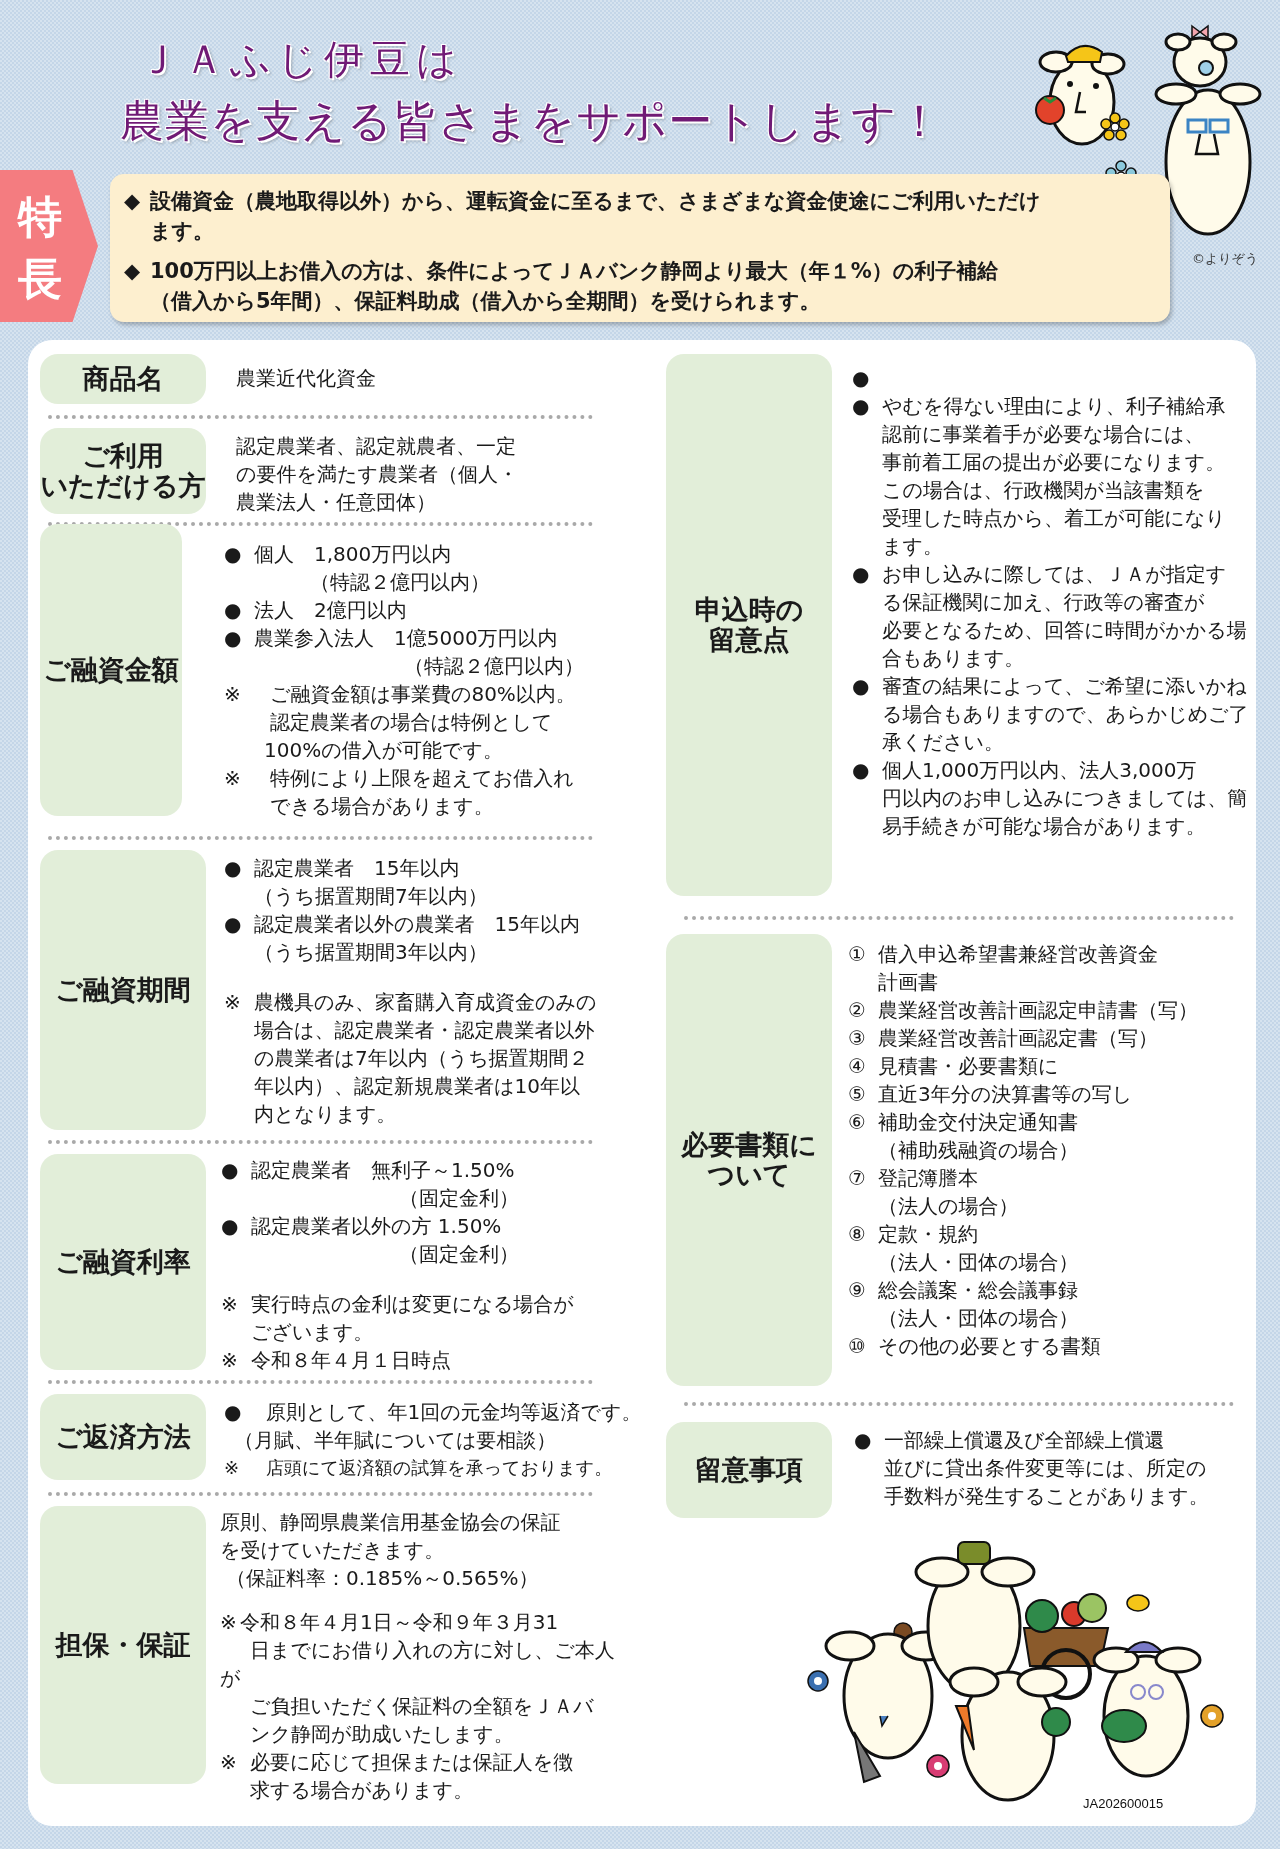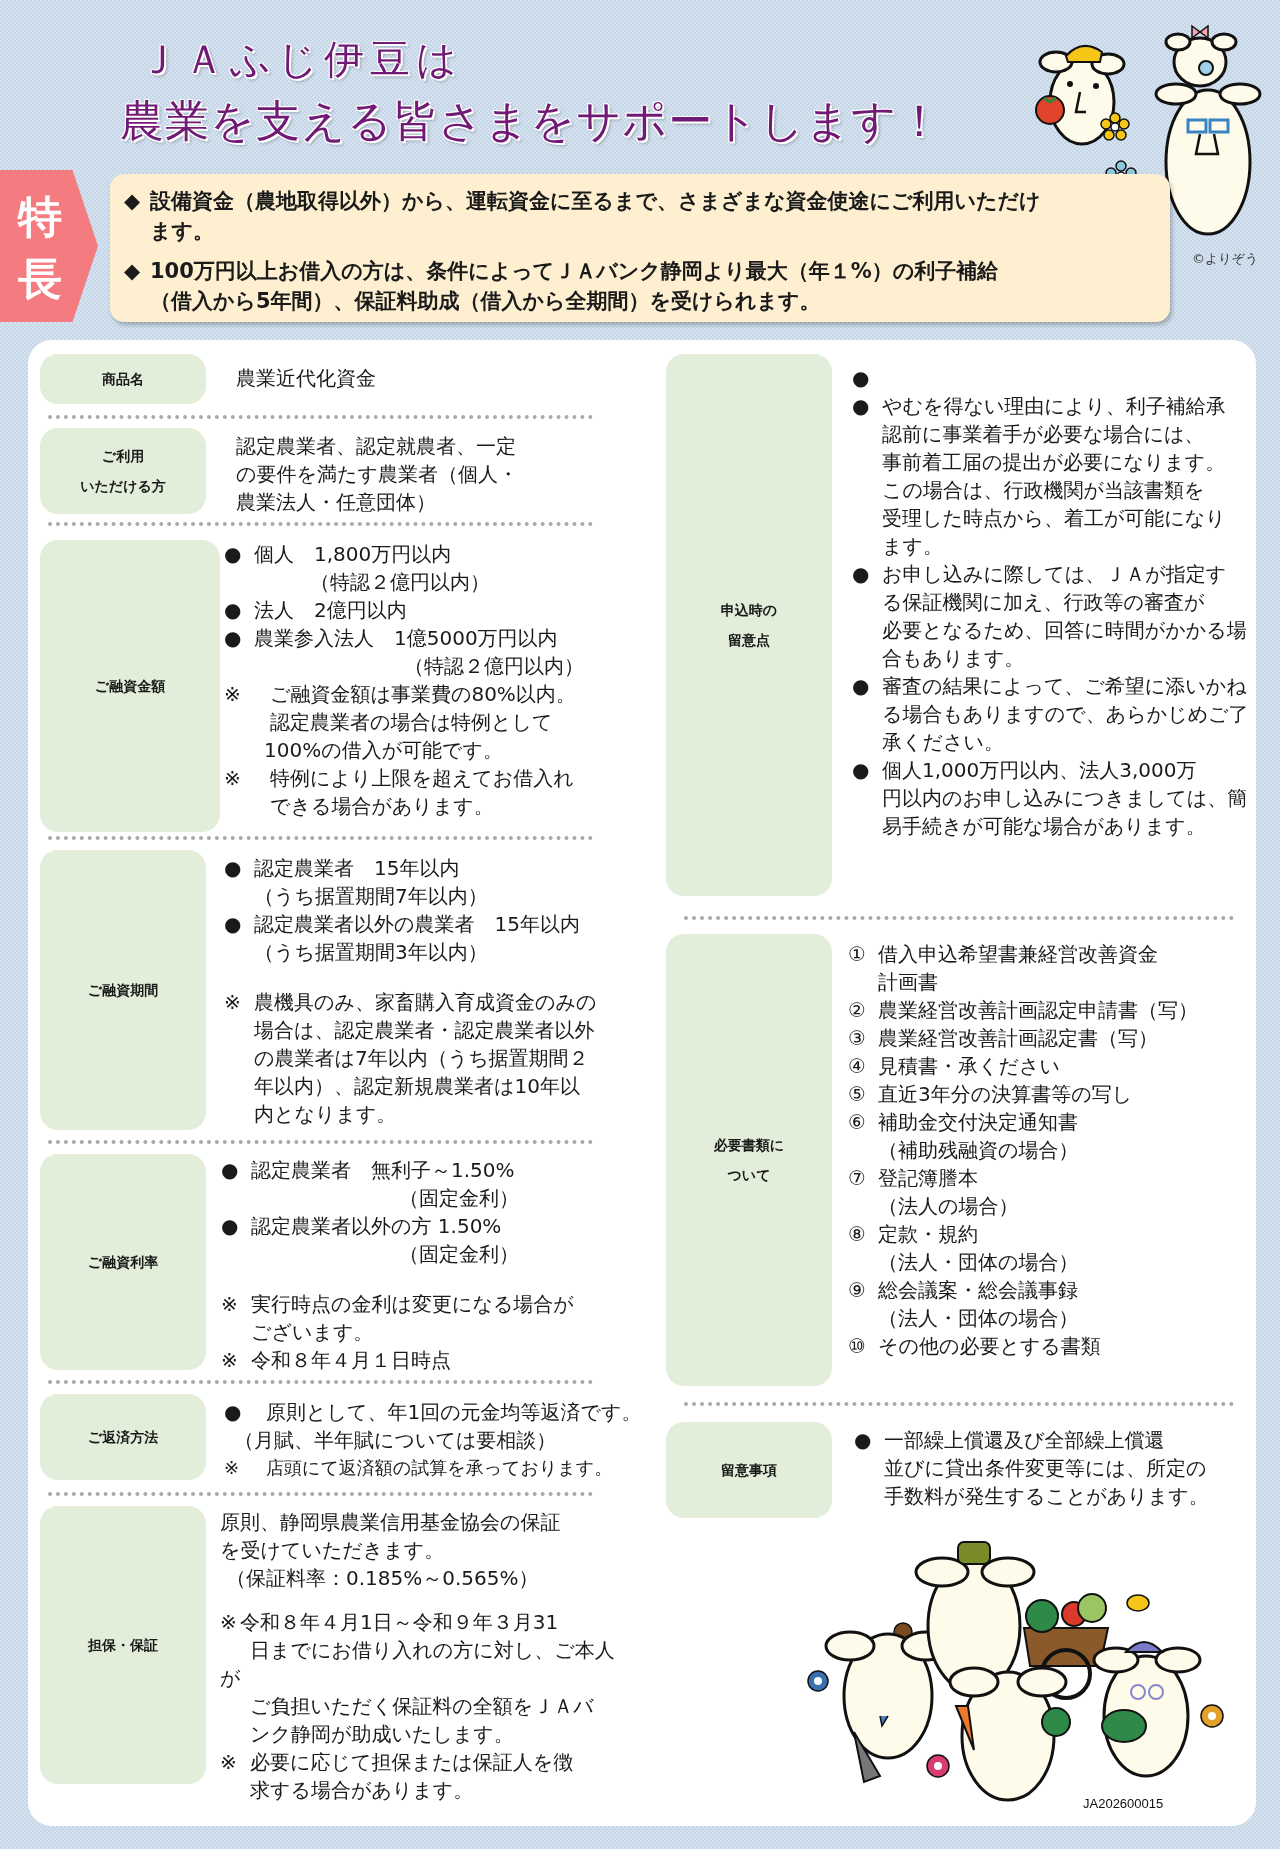--- a/index.html
+++ b/index.html
@@ -63,21 +63,21 @@
   
   .card {
     position: absolute; left: 28px; top: 340px; width: 1228px; height: 1486px;
     background: #ffffff; border-radius: 24px;
   }
   .label {
     position: absolute;
     background: #e2eed9;
     border-radius: 18px;
     display: flex; align-items: center; justify-content: center; text-align: center;
-    font-weight: bold; font-size: 14px; line-height: 30px;
+    font-weight: bold; font-size: 27px; line-height: 30px;
   }
   .value {
     position: absolute;
     font-size: 20px; line-height: 28px;
   }
   .divider {
     position: absolute; height: 0;
     border-top: 4px dotted #a9a9a9;
   }
 
@@ -186,21 +186,21 @@
       <div>いただける方</div>
     </div>
   </div>
   <div class="value" style="left:208px;top:92px;">
     <div>認定農業者、認定就農者、一定</div>
     <div>の要件を満たす農業者（個人・</div>
     <div>農業法人・任意団体）</div>
   </div>
   <div class="divider" style="left:20px;top:182px;width:545px;"></div>
 
-  <div class="label" style="left:12px;top:200px;width:180px;height:292px;">ご融資金額</div>
+  <div class="label" style="left:12px;top:184px;width:142px;height:292px;">ご融資金額</div>
   <div class="value" style="left:196px;top:200px;">
     <div class="bl">
         <span class="bm">●</span>
         <span>個人　1,800万円以内</span>
       </div>
     <div class="ind1" style="padding-left:86px">（特認２億円以内）</div>
     <div class="bl">
         <span class="bm">●</span>
         <span>法人　2億円以内</span>
       </div>
@@ -371,21 +371,21 @@
     <div class="it">
         <span class="num">②</span>
         <span>農業経営改善計画認定申請書（写）</span>
       </div>
     <div class="it">
         <span class="num">③</span>
         <span>農業経営改善計画認定書（写）</span>
       </div>
     <div class="it">
         <span class="num">④</span>
-        <span>見積書・承ください</span>
+        <span>見積書・必要書類に</span>
       </div>
     <div class="it">
         <span class="num">⑤</span>
         <span>直近3年分の決算書等の写し</span>
       </div>
     <div class="it">
         <span class="num">⑥</span>
         <span>補助金交付決定通知書</span>
       </div>
     <div class="sub">（補助残融資の場合）</div>

